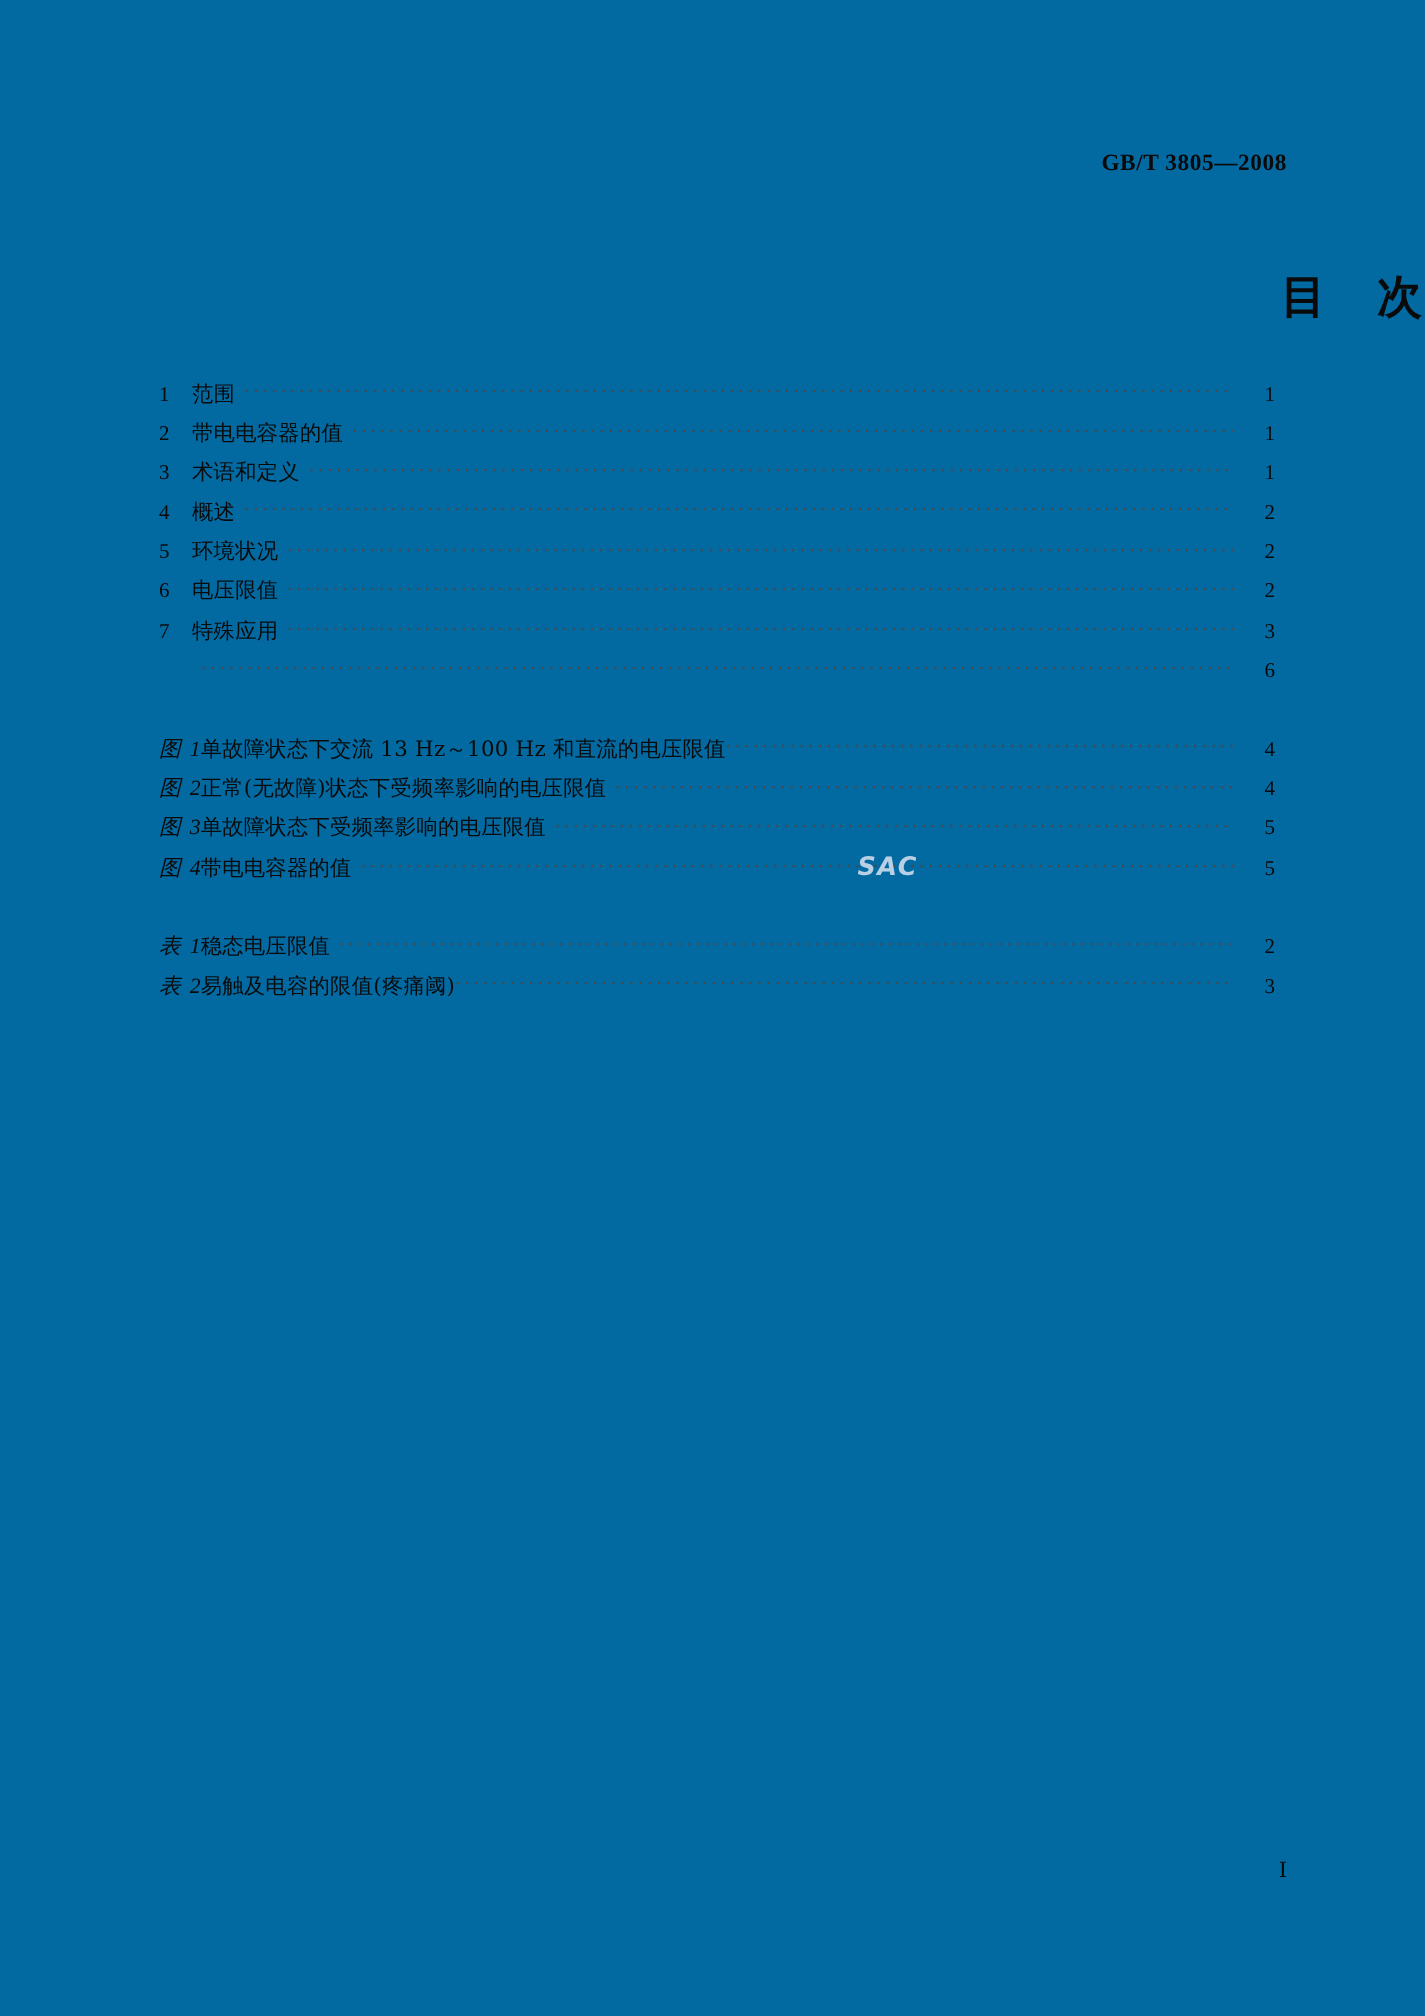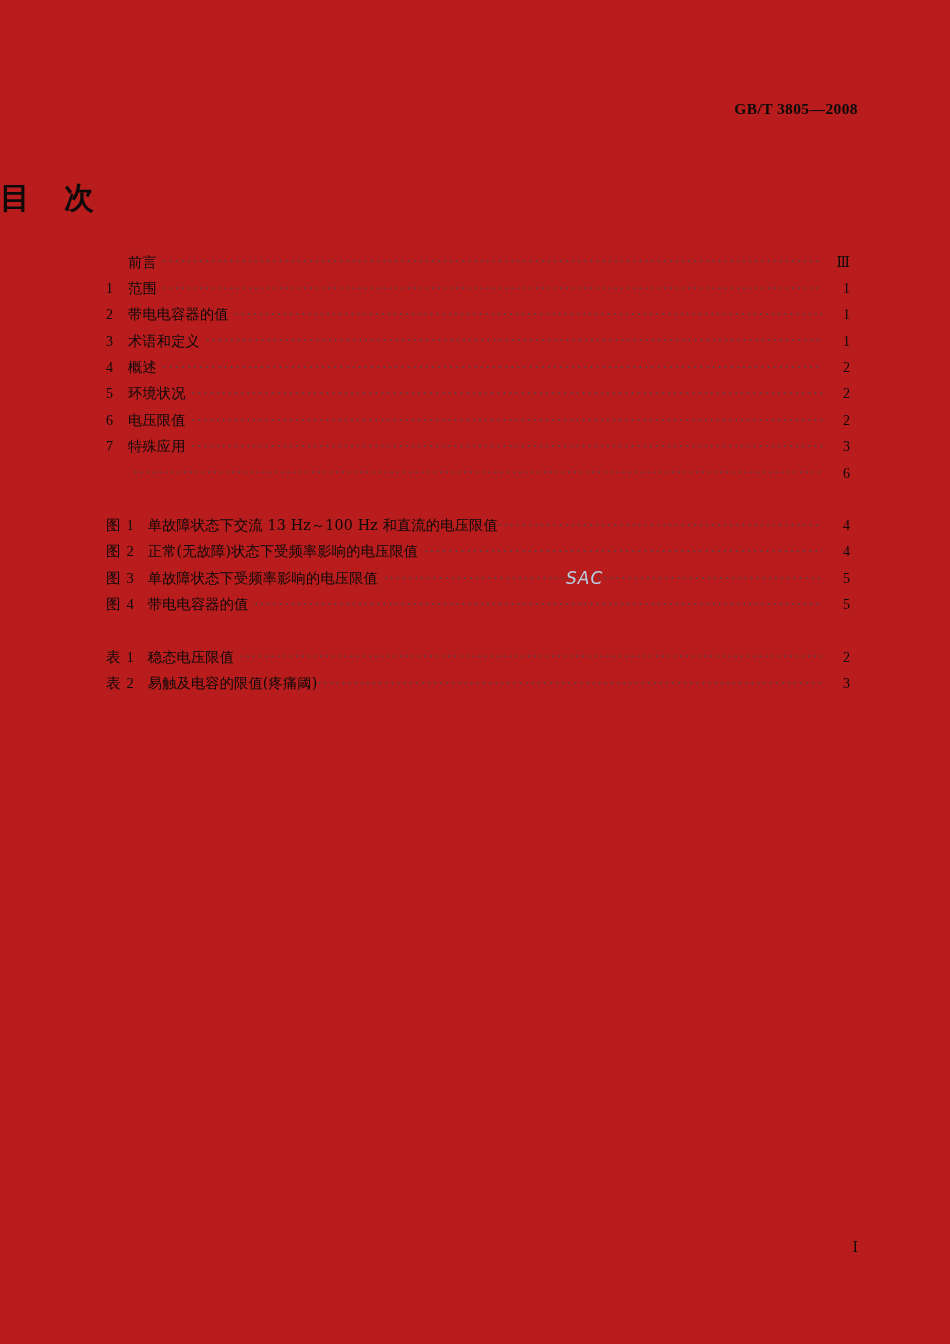--- a/index.html
+++ b/index.html
@@ -4,21 +4,21 @@
 <style>
   html, body {
     margin: 0;
     padding: 0;
     background: #ffffff;
   }
   .page {
     position: relative;
     width: 950px;
     height: 1344px;
-    background: #b91c1c;
+    background: #0369a1;
     font-family: "Liberation Serif", "DejaVu Serif", serif;
     color: #0a0a0a;
     overflow: hidden;
   }
 
   
   .doc-header {
     position: absolute;
     top: 100px;
     right: 92px;
@@ -28,21 +28,21 @@
     letter-spacing: 0.4px;
     white-space: nowrap;
   }
 
   
   .doc-title {
     position: absolute;
     top: 178px;
     left: 0;
     width: 950px;
-    text-align: left;
+    text-align: right;
     font-size: 30px;
     font-weight: bold;
     letter-spacing: 2px;
     font-family: "DejaVu Serif", "Liberation Serif", serif;
   }
 
   
   .toc {
     position: absolute;
     top: 252px;
@@ -65,21 +65,21 @@
     display: inline-block;
     width: 22px;
     flex: 0 0 22px;
     font-family: "Liberation Serif", "DejaVu Serif", serif;
     font-size: 14px;
   }
   
   .tag {
     display: inline-block;
     flex: 0 0 auto;
-    margin-right: 14px;
+    font-style: italic;
   }
   .tag .tag-num {
     margin-left: 6px;
     font-family: "Liberation Serif", "DejaVu Serif", serif;
   }
 
   .title-text {
     flex: 0 0 auto;
     font-family: "DejaVu Serif", "Liberation Serif", serif;
     font-size: 14.2px;
@@ -120,26 +120,26 @@
 
   
   .watermark {
     position: absolute;
     left: 566px;
     top: 560px;
     width: 46px;
     height: 36px;
     font-family: "DejaVu Sans", sans-serif;
     font-size: 17px;
-    font-weight: normal;
+    font-weight: bold;
     font-style: italic;
     color: #b9cfe4;
     letter-spacing: 1px;
     line-height: 36px;
-    text-align: left;
+    text-align: right;
     user-select: none;
   }
 
   
   .folio {
     position: absolute;
     right: 92px;
     bottom: 88px;
     font-family: "Liberation Serif", "DejaVu Serif", serif;
     font-size: 14px;
@@ -149,26 +149,20 @@
 <body>
 
 <div class="page">
 
   <div class="doc-header">GB/T 3805—2008</div>
 
   <div class="doc-title">目　次</div>
 
   <div class="toc">
     <div id="toc-sections">
-        <div class="toc-row">
-          <span class="num"></span>
-          <span class="title-text">前言</span>
-          <span class="leader"></span>
-          <span class="pageno">Ⅲ</span>
-        </div>
         <div class="toc-row">
           <span class="num">1</span>
           <span class="title-text">范围</span>
           <span class="leader"></span>
           <span class="pageno">1</span>
         </div>
         <div class="toc-row">
           <span class="num">2</span>
           <span class="title-text">带电电容器的值</span>
           <span class="leader"></span>

